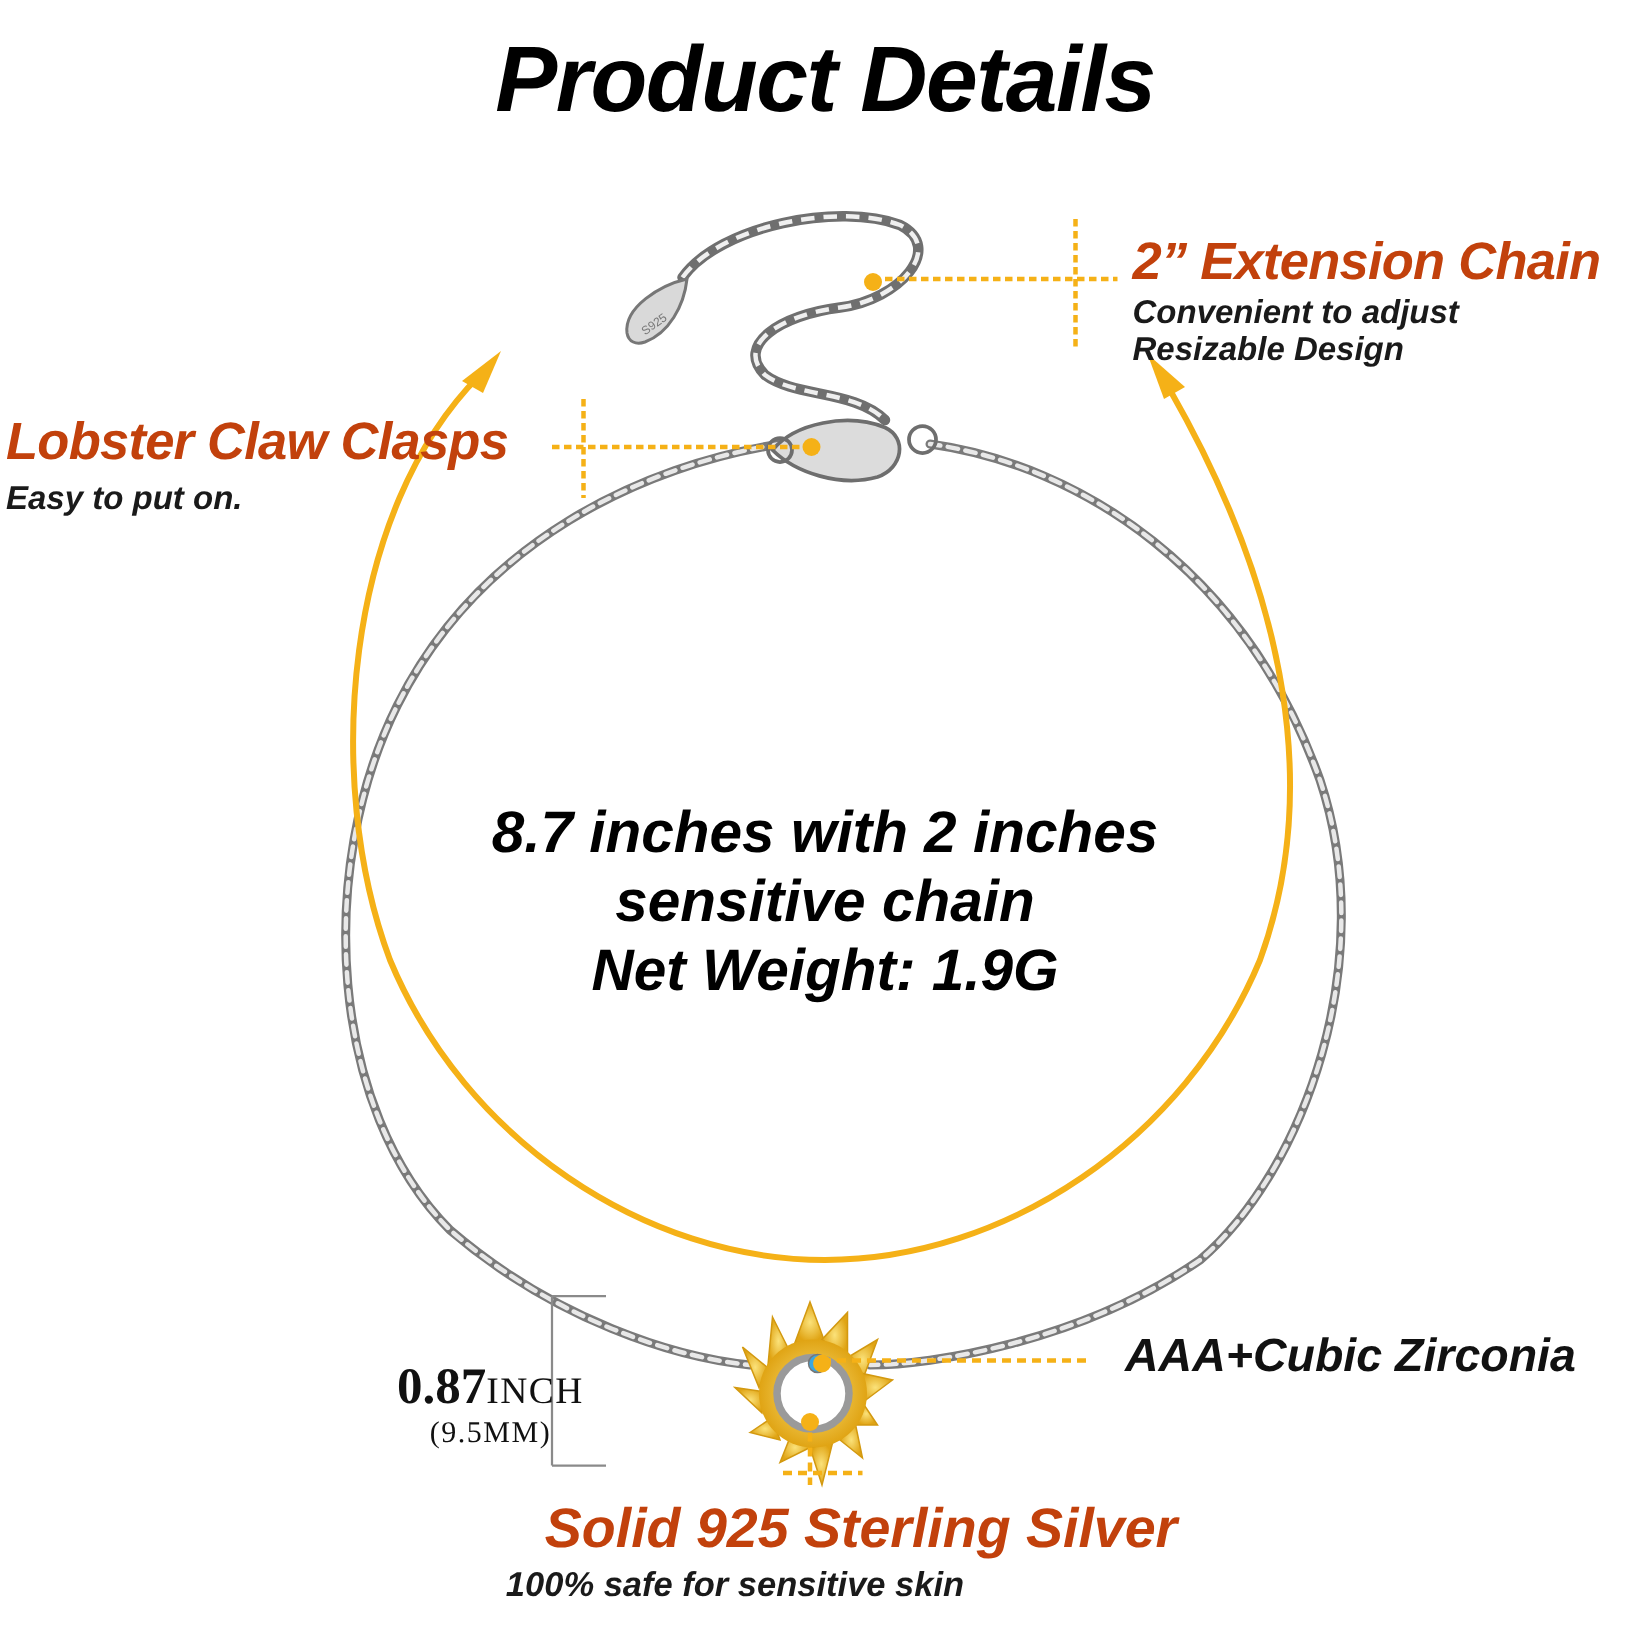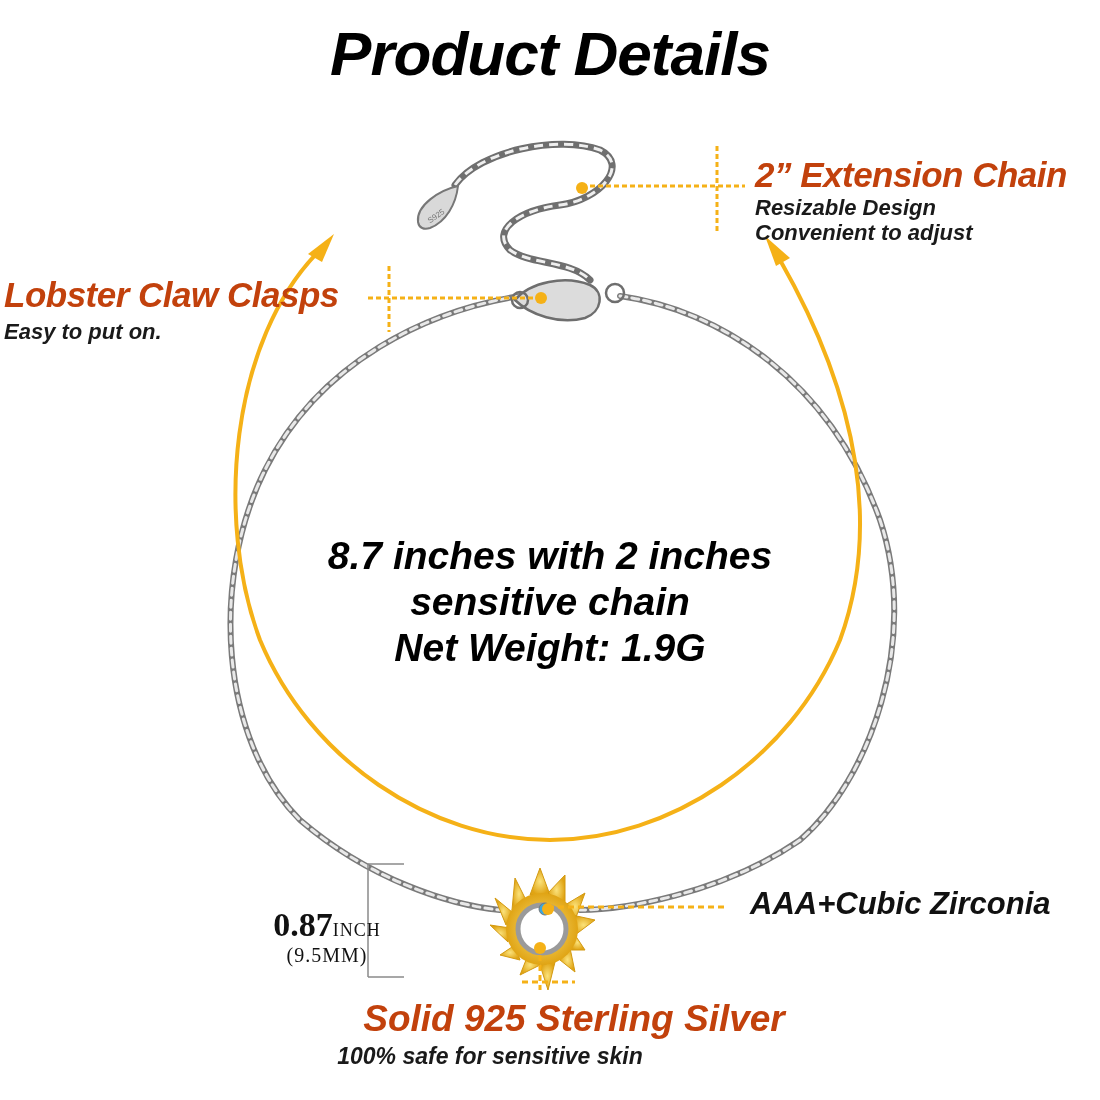--- a/index.html
+++ b/index.html
@@ -13,21 +13,21 @@
     letter-spacing: -1px;
   }
   .orange { color: #c2410c; }
   .callout-head { font-size: 35px; font-weight: bold; font-style: italic; white-space: nowrap; letter-spacing: -0.5px; }
   .callout-sub { font-size: 22px; font-weight: bold; font-style: italic; color: #1a1a1a; line-height: 25px; white-space: nowrap; }
   .center-text {
     left: 250px; top: 533px; width: 600px; text-align: center;
     font-size: 39px; font-weight: bold; font-style: italic; color: #000; line-height: 46px;
   }
   .dim-big { font-size: 34px; font-weight: bold; color: #111; white-space: nowrap; }
-  .dim-unit { font-size: 18px; font-weight: normal; letter-spacing: 1px; margin-top: 20px; }
+  .dim-unit { font-size: 25px; font-weight: normal; letter-spacing: 1px; margin-top: 20px; }
   .dim-mm { font-size: 20px; color: #111; letter-spacing: 1px; white-space: nowrap; }
   .zircon { font-size: 31px; font-weight: bold; font-style: italic; color: #111; white-space: nowrap; }
   .silver-head { left: 0; top: 998px; width: 1100px; text-align: center; font-size: 37px; font-weight: bold; font-style: italic; margin-left: 24px; }
   .silver-sub { left: 0; top: 1043px; width: 980px; text-align: center; font-size: 23px; font-weight: bold; font-style: italic; color: #1a1a1a; }
 </style>
 </head>
 <body>
 
 <div class="abs title sans">Product Details</div>
 
@@ -111,22 +111,22 @@
     <line x1="548" y1="907" x2="725" y2="907"></line>
     <line x1="540" y1="945" x2="540" y2="990"></line>
     <line x1="522" y1="982" x2="575" y2="982"></line>
   </g>
   <circle cx="548" cy="909" r="6" fill="#f5b117"></circle>
   <circle cx="540" cy="948" r="6" fill="#f5b117"></circle>
 </svg>
 
 <div class="abs sans" style="left:755px;top:155px;">
   <div class="callout-head orange">2” Extension Chain</div>
+  <div class="callout-sub">Convenient  to adjust</div>
   <div class="callout-sub">Resizable Design</div>
-  <div class="callout-sub">Convenient  to adjust</div>
 </div>
 
 <div class="abs sans" style="left:4px;top:275px;">
   <div class="callout-head orange">Lobster Claw Clasps</div>
   <div class="callout-sub" style="margin-top:4px">Easy to put on.</div>
 </div>
 
 <div class="abs center-text sans">
   <div>8.7 inches with 2 inches</div>
   <div>sensitive chain</div>

